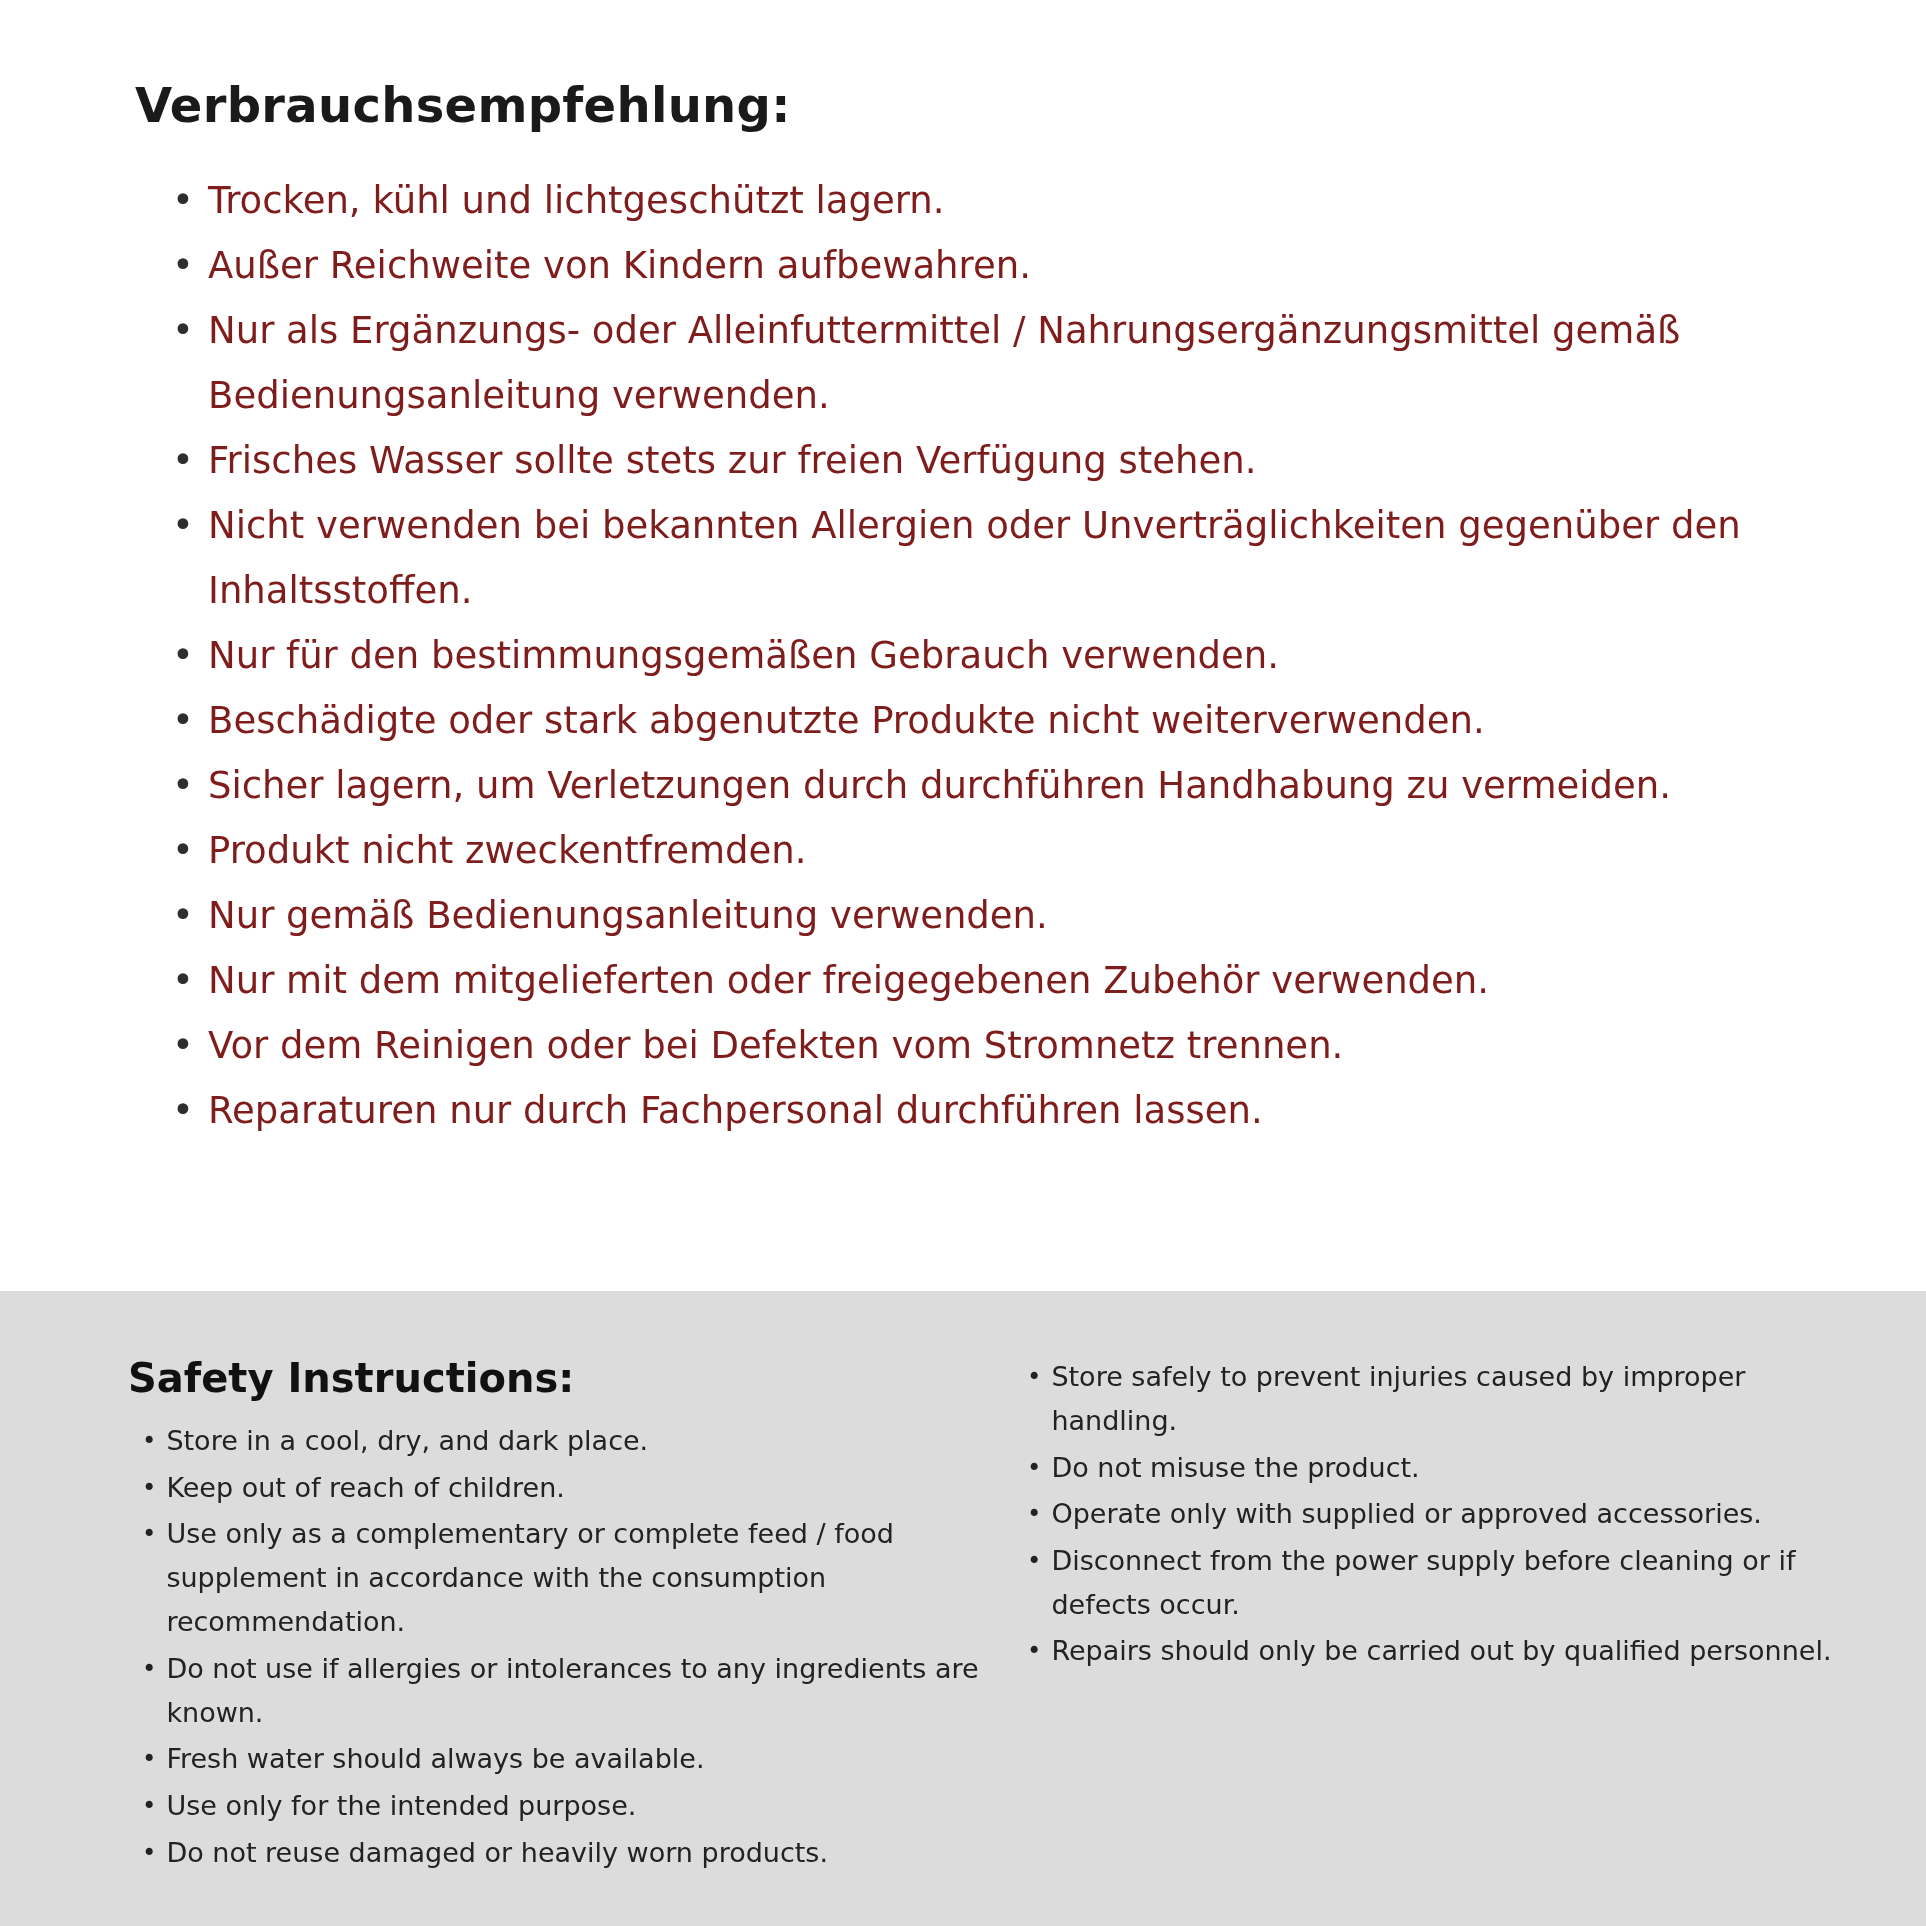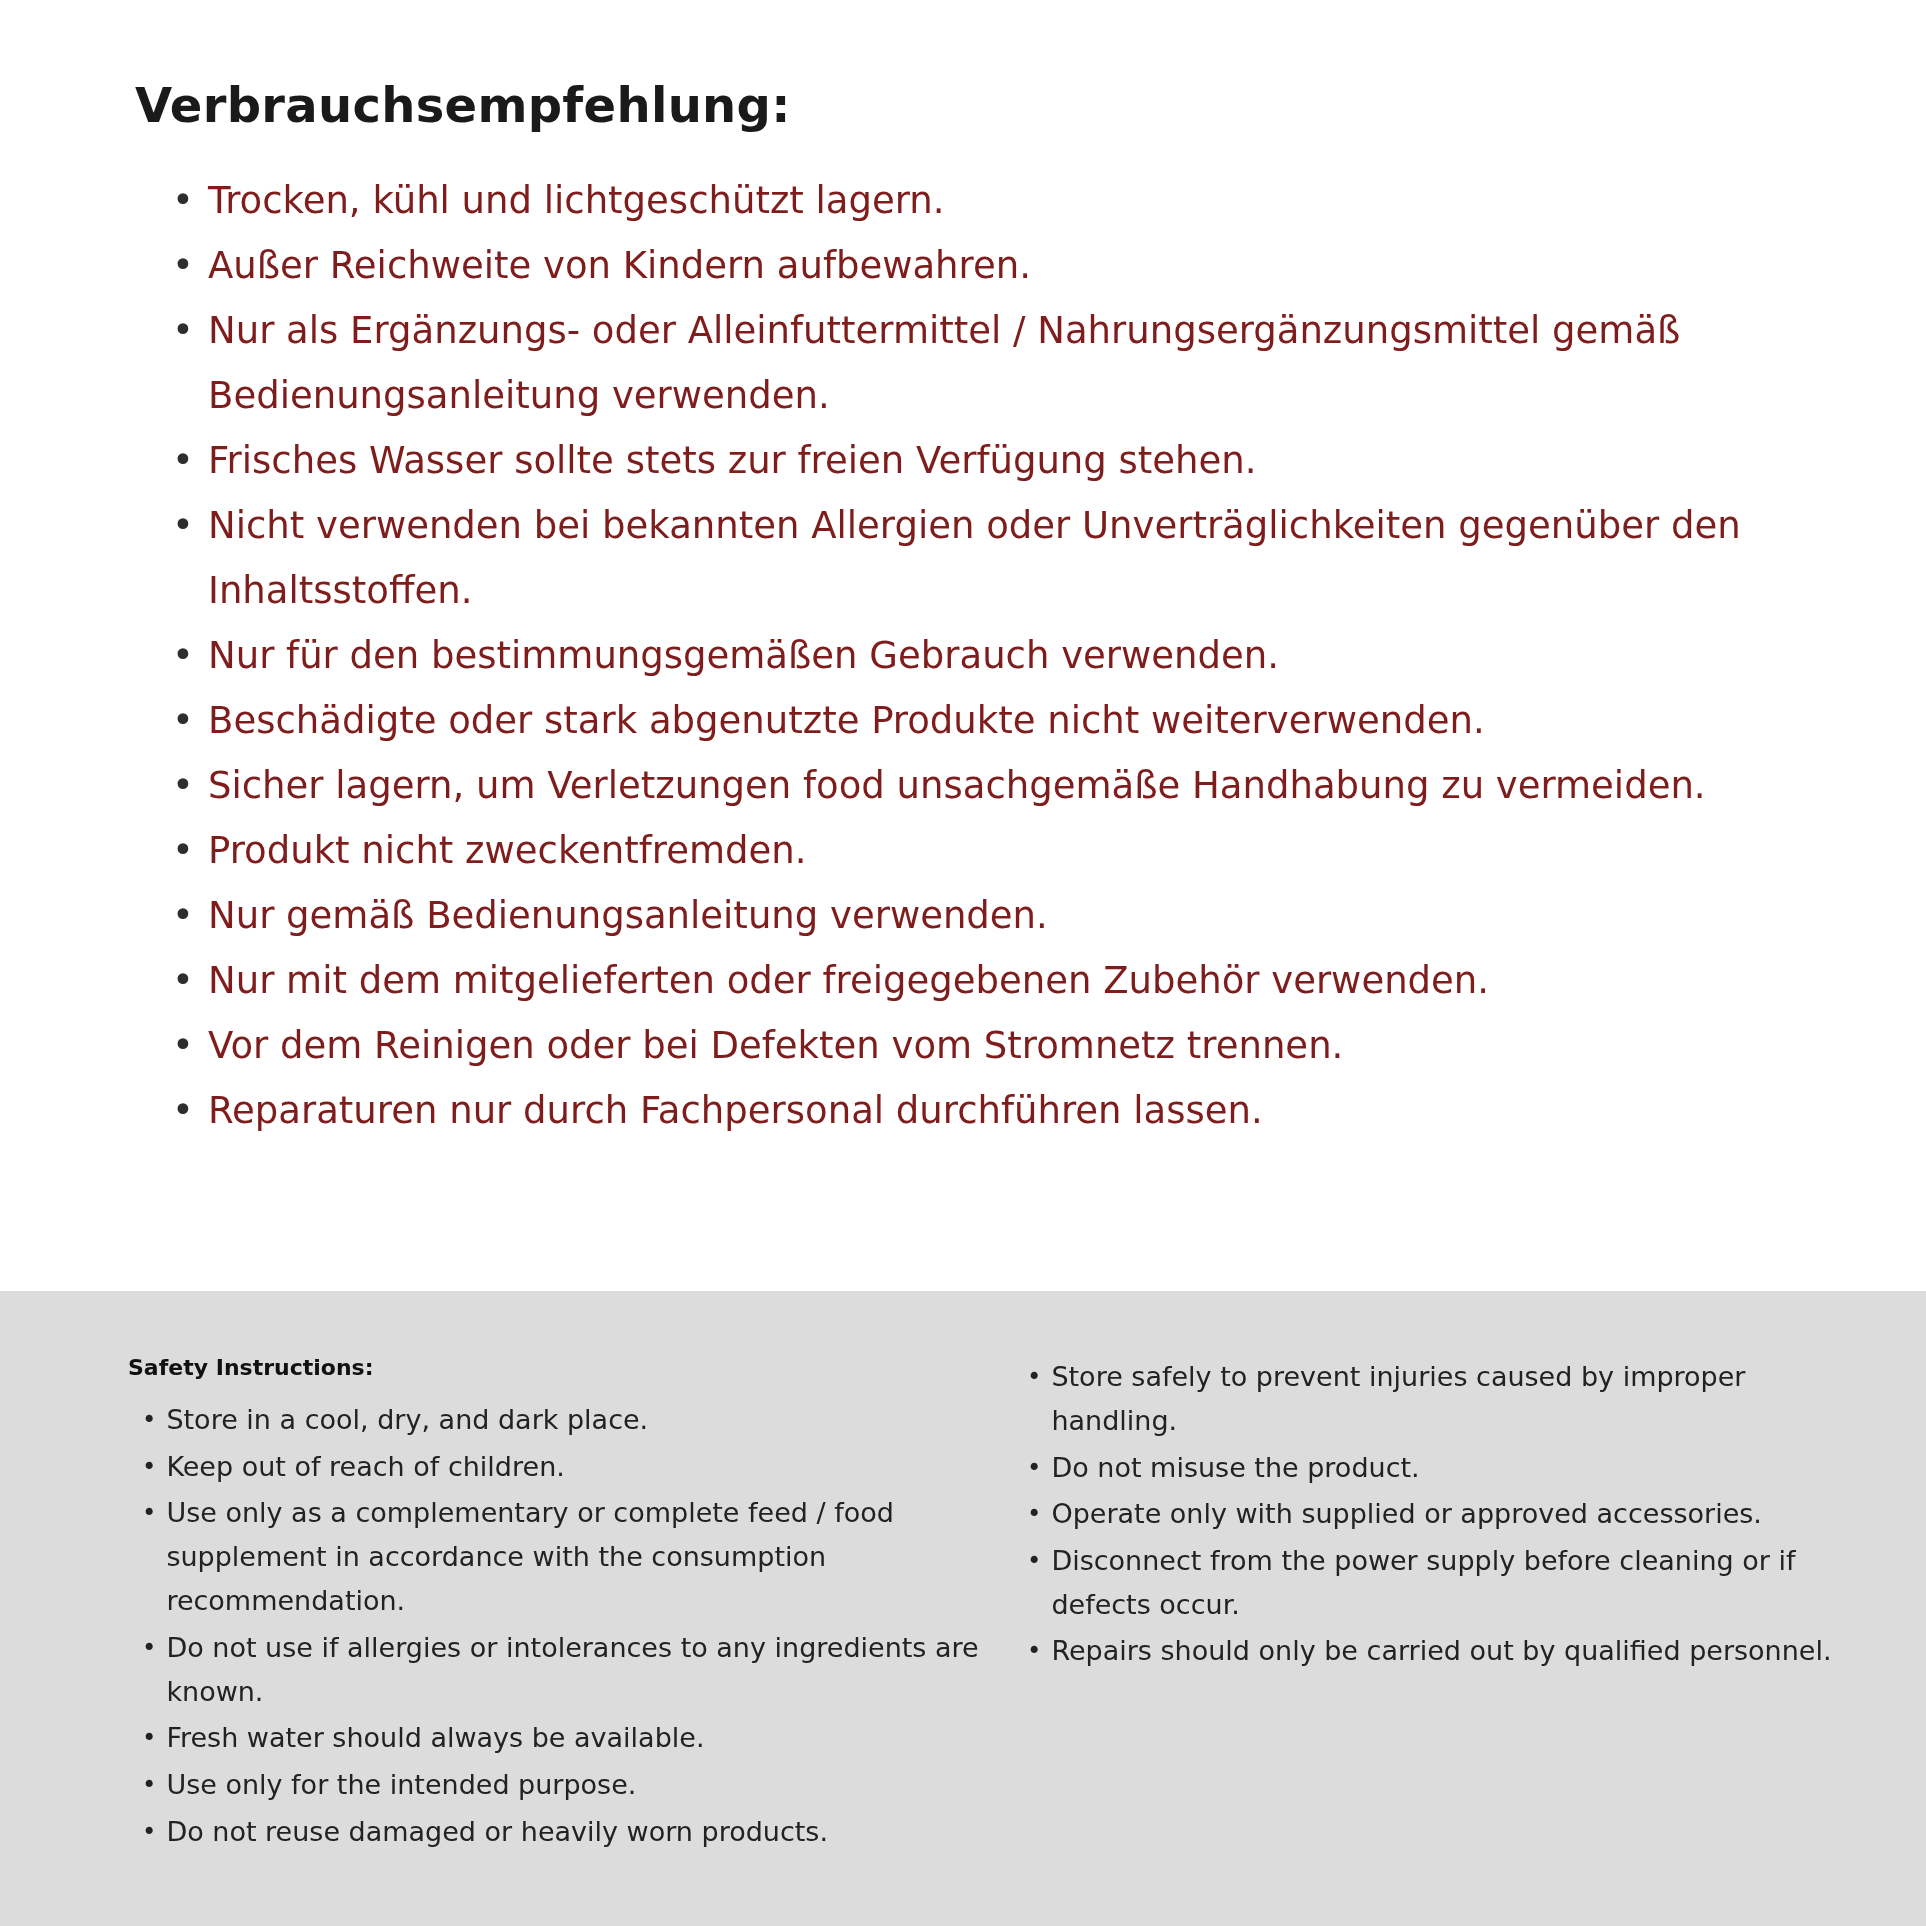--- a/index.html
+++ b/index.html
@@ -68,21 +68,21 @@
   }
   .col-left {
     width: 860px;
     flex: 0 0 auto;
   }
   .col-right {
     flex: 1 1 auto;
     padding-top: 0;
   }
   .english-heading {
-    font-size: 22px;
+    font-size: 40px;
     font-weight: 700;
     color: #111111;
     margin: 0 0 18px 0;
   }
   .english-section ul.bullet-list {
     padding-left: 14px;
   }
   .english-section li {
     position: relative;
     padding-left: 24.4px;
@@ -110,21 +110,21 @@
   <section class="german-section">
     <h1 class="german-heading">Verbrauchsempfehlung:</h1>
     <ul class="bullet-list">
       <li>Trocken, kühl und lichtgeschützt lagern.</li>
       <li>Außer Reichweite von Kindern aufbewahren.</li>
       <li>Nur als Ergänzungs- oder Alleinfuttermittel / Nahrungsergänzungsmittel gemäß Bedienungsanleitung verwenden.</li>
       <li>Frisches Wasser sollte stets zur freien Verfügung stehen.</li>
       <li>Nicht verwenden bei bekannten Allergien oder Unverträglichkeiten gegenüber den Inhaltsstoffen.</li>
       <li>Nur für den bestimmungsgemäßen Gebrauch verwenden.</li>
       <li>Beschädigte oder stark abgenutzte Produkte nicht weiterverwenden.</li>
-      <li>Sicher lagern, um Verletzungen food unsachgemäße Handhabung zu vermeiden.</li>
+      <li>Sicher lagern, um Verletzungen durch durchführen Handhabung zu vermeiden.</li>
       <li>Produkt nicht zweckentfremden.</li>
       <li>Nur gemäß Bedienungsanleitung verwenden.</li>
       <li>Nur mit dem mitgelieferten oder freigegebenen Zubehör verwenden.</li>
       <li>Vor dem Reinigen oder bei Defekten vom Stromnetz trennen.</li>
       <li>Reparaturen nur durch Fachpersonal durchführen lassen.</li>
     </ul>
   </section>
 
   <section class="english-section">
 

